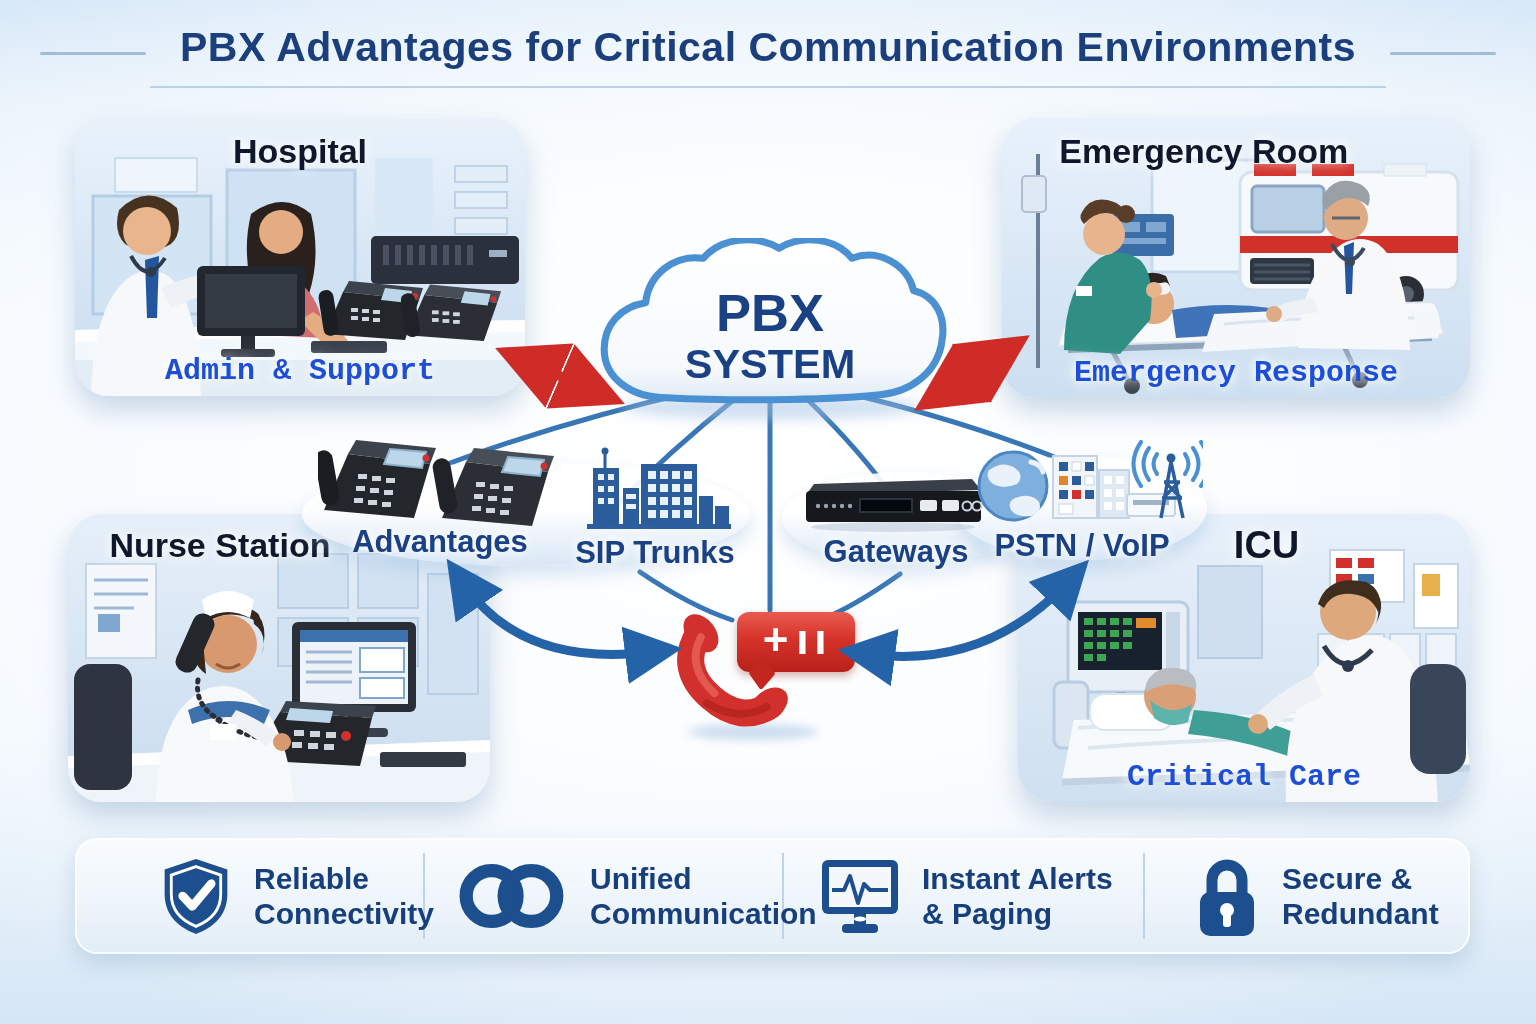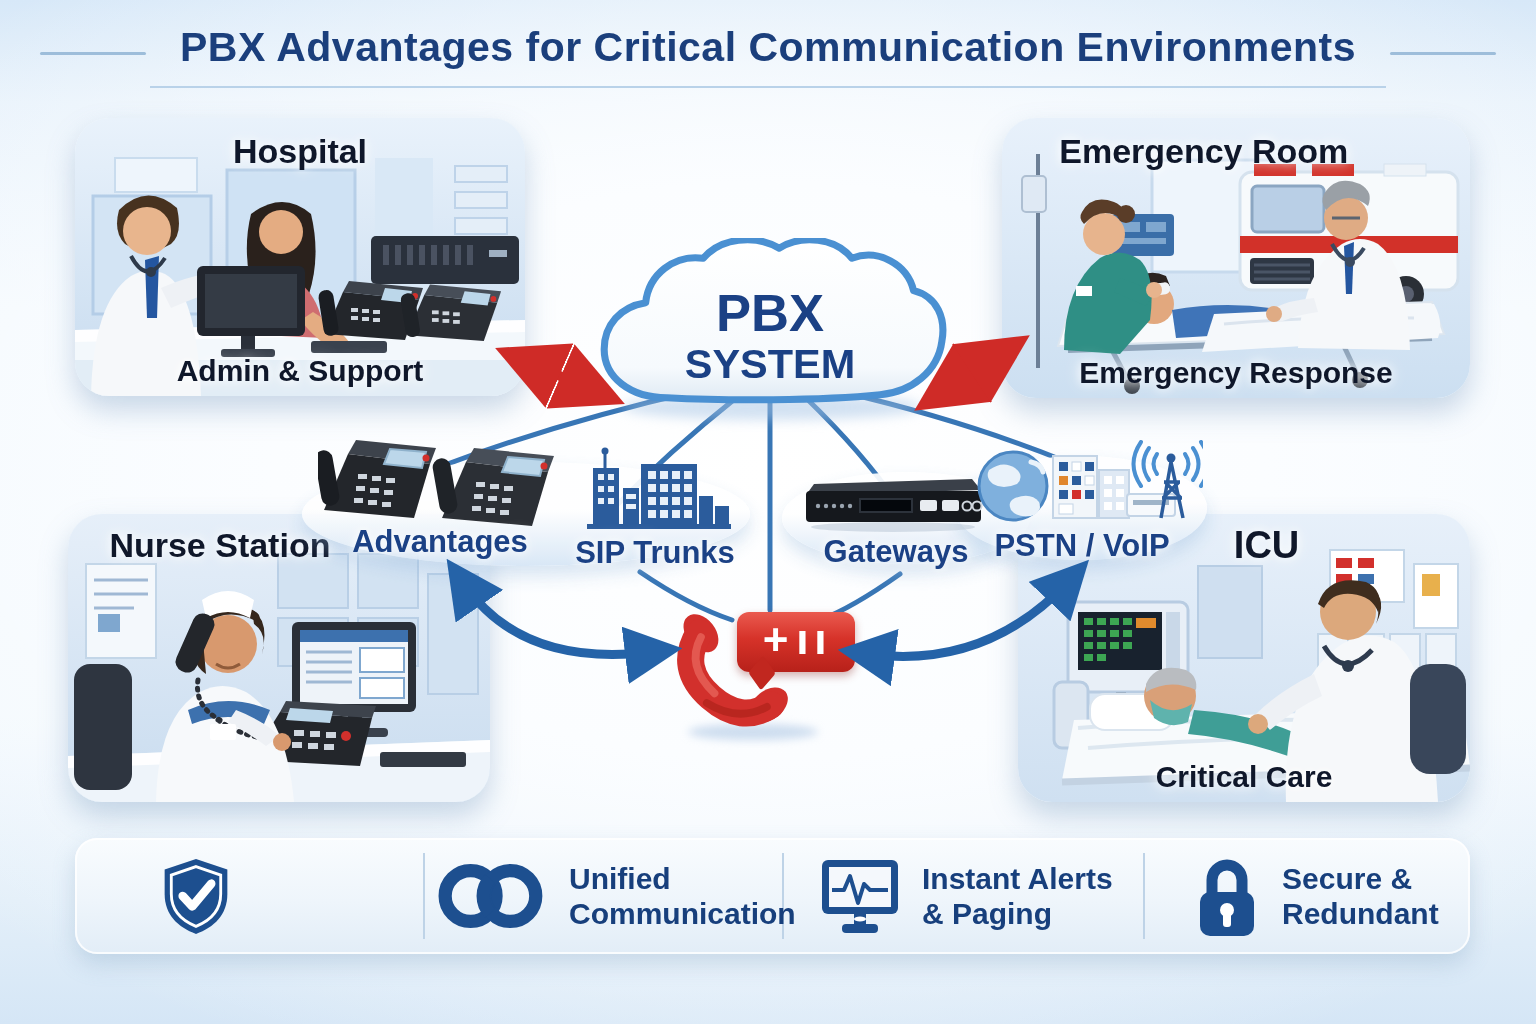--- a/index.html
+++ b/index.html
@@ -12,22 +12,22 @@
   #title{left:0;top:24px;width:100%;text-align:center;font-size:41px;font-weight:bold;
     color:#1b3f7c;letter-spacing:.5px;}
   .title-dash{height:3px;background:#9dbdda;top:52px;border-radius:2px;}
   #title-underline{left:150px;top:86px;width:1236px;height:2px;background:#b9d2e9;}
   .panel{position:absolute;border-radius:34px;overflow:hidden;
     box-shadow:0 14px 28px rgba(110,145,185,.35), 0 0 0 3px rgba(255,255,255,.75) inset;
     background:#dfecf8;z-index:2;}
   .panel svg.illus{position:absolute;left:0;top:0;width:100%;height:100%;}
   .panel-title{position:absolute;font-weight:bold;font-size:34px;color:#0f172a;
     text-shadow:0 0 10px rgba(255,255,255,.9),0 0 18px rgba(255,255,255,.8);}
-  .panel-caption{position:absolute;font-weight:bold;font-size:30px;color:#0f172a;
-    text-shadow:0 0 10px rgba(255,255,255,.95),0 0 18px rgba(255,255,255,.9);}
+  .panel-caption{position:absolute;font-weight:bold;font-size:30px;color:#1d4ed8;
+    text-shadow:0 0 10px rgba(255,255,255,.95),0 0 18px rgba(255,255,255,.9);font-family:Liberation Mono, monospace;}
   .platform{position:absolute;border-radius:50%;z-index:3;
     background:linear-gradient(180deg,#ffffff 45%,#d6e6f6 100%);
     box-shadow:0 10px 18px rgba(150,185,220,.4);opacity:.92;}
   .node-icon{position:absolute;z-index:4;}
   .node-label{position:absolute;z-index:4;font-weight:bold;font-size:31px;color:#1b4185;
     transform:translateX(-50%);white-space:nowrap;
     text-shadow:0 0 8px rgba(255,255,255,.9),0 0 16px rgba(255,255,255,.85);}
   #cloud-wrap{left:588px;top:238px;width:364px;height:172px;z-index:4;}
   #svg-fan{left:0;top:0;width:1536px;height:1024px;z-index:1;}
   #svg-arrows{left:0;top:0;width:1536px;height:1024px;z-index:5;pointer-events:none;}
@@ -581,23 +581,27 @@
   <div class="divider" style="left:423px;"></div>
   <div class="divider" style="left:782px;"></div>
   <div class="divider" style="left:1143px;"></div>
 
   <div class="feature" style="left:158px;">
     <svg width="76" height="86" viewBox="0 0 80 84">
       <path d="M40 3 L73 14 V40 C73 62 59 75 40 82 C21 75 7 62 7 40 V14 Z" fill="#1d4f8f"></path>
       <path d="M40 11 L66 20 V40 C66 57 55 68 40 74 C25 68 14 57 14 40 V20 Z" fill="none" stroke="#ffffff" stroke-width="3"></path>
       <polyline points="26,42 36,53 56,29" fill="none" stroke="#ffffff" stroke-width="9" stroke-linecap="round" stroke-linejoin="round"></polyline>
     </svg>
-  </div>
-
-  <div class="feature" style="left:437px;">
+    <div class="feature-text">
+      <div>Reliable</div>
+      <div>Connectivity</div>
+    </div>
+  </div>
+
+  <div class="feature" style="left:458px;">
     <svg width="112" height="74" viewBox="0 0 110 70">
       <circle cx="33" cy="35" r="25" fill="none" stroke="#1d4f8f" stroke-width="13"></circle>
       <circle cx="72" cy="35" r="25" fill="none" stroke="#1d4f8f" stroke-width="13"></circle>
       <path d="M52 18 a25 25 0 0 0 0 34" fill="none" stroke="#1d4f8f" stroke-width="13"></path>
     </svg>
     <div class="feature-text">
       <div>Unified</div>
       <div>Communication</div>
     </div>
   </div>

